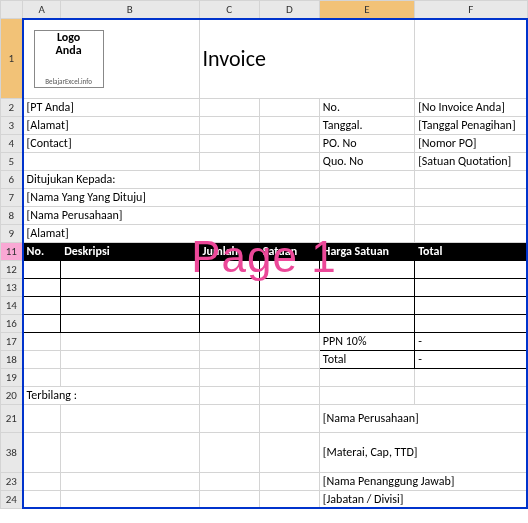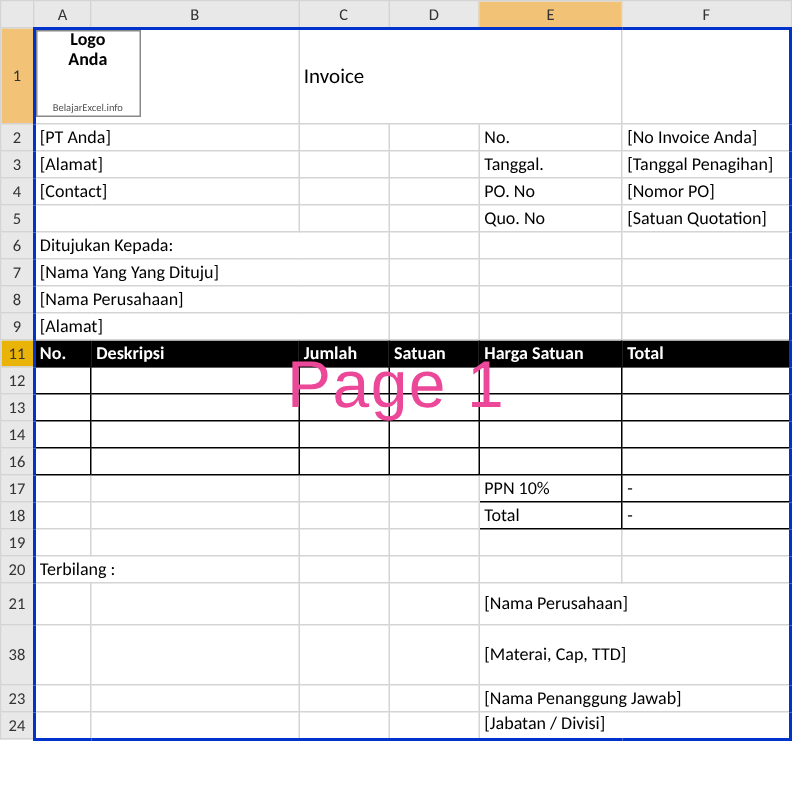--- a/index.html
+++ b/index.html
@@ -59,21 +59,21 @@
     width: 70px;
     height: 58px;
     display: inline-flex;
     flex-direction: column;
     align-items: center;
     justify-content: center;
     font-size: 12px;
     line-height: 1.1;
   }
   .logo-box .sub { font-size: 7px; color: #555; margin-top: 21px; }
-  .title { font-size: 14px; font-weight: bold; text-align: center; }
+  .title { font-size: 22px; font-weight: bold; text-align: center; }
   .bold { font-weight: bold; }
   .hdr-row td { background: #000; color: #fff; font-weight: bold; border-color: #000; }
   .black-border td { border: 1px solid #000; }
   .right { text-align: right; }
   .center { text-align: center; }
   .watermark {
     position: absolute;
     top: 232px;
     left: 0;
     width: 528px;
@@ -104,21 +104,21 @@
     <th class="colhdr">A</th>
     <th class="colhdr">B</th>
     <th class="colhdr">C</th>
     <th class="colhdr">D</th>
     <th class="colhdr sel">E</th>
     <th class="colhdr">F</th>
   </tr>
 
   <tr>
     <th class="rowhdr sel">1</th>
-    <td class="print-top print-left" rowspan="1" colspan="2" style="height:64px;vertical-align:top;padding:0;">
+    <td class="print-top print-left" rowspan="1" colspan="2" style="height:64px;vertical-align:top;padding:10px;">
       <div class="logo-box">
         <div class="bold">Logo</div>
         <div class="bold">Anda</div>
         <div class="sub">BelajarExcel.info</div>
       </div>
     </td>
     <td class="print-top title center" colspan="3" style="height:64px;">Invoice</td>
     <td class="print-top print-right"></td>
   </tr>
 
@@ -185,21 +185,21 @@
   <tr>
     <th class="rowhdr">9</th>
     <td class="print-left" colspan="3">[Alamat]</td>
     <td></td>
         <td></td>
     <td class="print-right"></td>
   </tr>
 
 
   <tr class="hdr-row">
-    <th class="rowhdr" style="background:#eab308;color:#333">11</th>
+    <th class="rowhdr" style="background:#f9a8d4;color:#333">11</th>
     <td class="print-left">No.</td>
     <td>Deskripsi</td>
     <td>Jumlah</td>
     <td>Satuan</td>
     <td>Harga Satuan</td>
     <td class="print-right">Total</td>
   </tr>
 
   <tr class="black-border">
     <th class="rowhdr">12</th>

